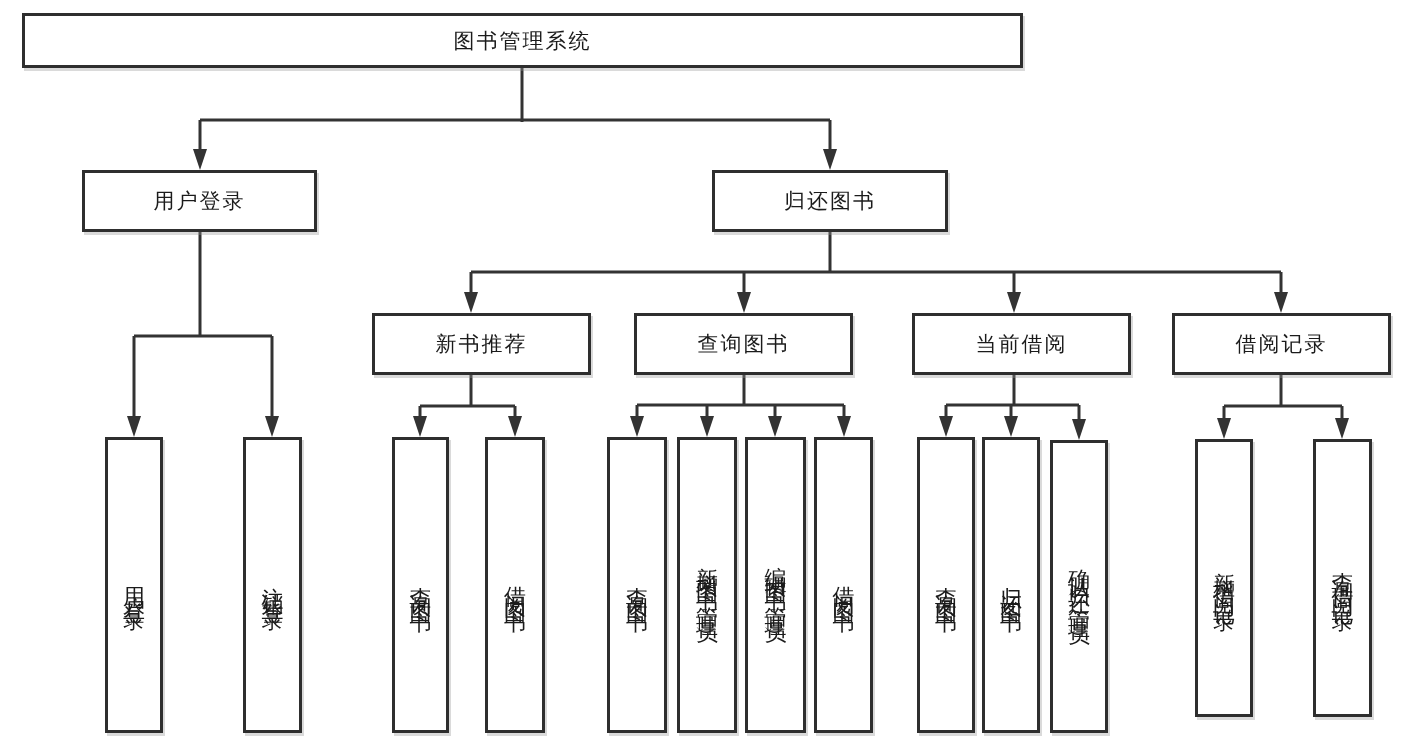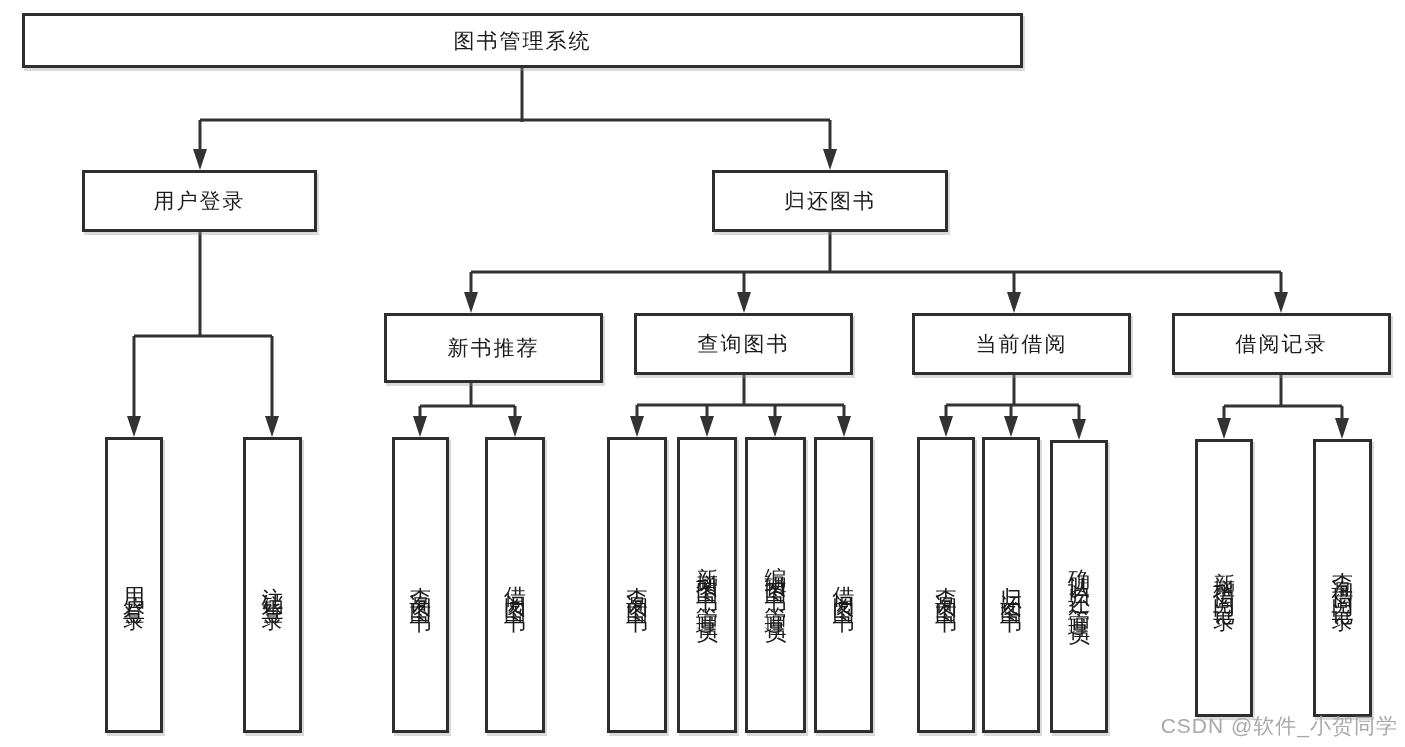--- a/index.html
+++ b/index.html
@@ -94,21 +94,21 @@
       <polygon points="1217,418 1231,418 1224,439"></polygon>
       <polygon points="1335,418 1349,418 1342,439"></polygon>
     </g>
   </svg>
 
   <div class="node" style="left:22px;top:13px;width:1001px;height:55px">图书管理系统</div>
 
   <div class="node" style="left:82px;top:170px;width:235px;height:62px">用户登录</div>
   <div class="node" style="left:712px;top:170px;width:236px;height:62px">归还图书</div>
 
-  <div class="node" style="left:384px;top:313px;width:219px;height:70px">新书推荐</div>
+  <div class="node" style="left:372px;top:313px;width:219px;height:62px">新书推荐</div>
   <div class="node" style="left:634px;top:313px;width:219px;height:62px">查询图书</div>
   <div class="node" style="left:912px;top:313px;width:219px;height:62px">当前借阅</div>
   <div class="node" style="left:1172px;top:313px;width:219px;height:62px">借阅记录</div>
 
   <div class="node v" style="left:105px;top:437px;width:58px;height:296px">用户登录</div>
   <div class="node v" style="left:243px;top:437px;width:59px;height:296px">注销登录</div>
 
   <div class="node v" style="left:392px;top:437px;width:57px;height:296px">查询图书</div>
   <div class="node v" style="left:485px;top:437px;width:60px;height:296px">借阅图书</div>
 
@@ -117,14 +117,13 @@
   <div class="node v" style="left:745px;top:437px;width:61px;height:296px">编辑图书（管理员）</div>
   <div class="node v" style="left:814px;top:437px;width:59px;height:296px">借阅图书</div>
 
   <div class="node v" style="left:917px;top:437px;width:58px;height:296px">查询图书</div>
   <div class="node v" style="left:982px;top:437px;width:58px;height:296px">归还图书</div>
   <div class="node v" style="left:1050px;top:440px;width:58px;height:293px">确认归还（管理员）</div>
 
   <div class="node v" style="left:1195px;top:439px;width:58px;height:278px">新增借阅记录</div>
   <div class="node v" style="left:1313px;top:439px;width:59px;height:278px">查询借阅记录</div>
 
-  <div class="watermark">CSDN @软件_小贺同学</div>
 </div>
 
 </body></html>

